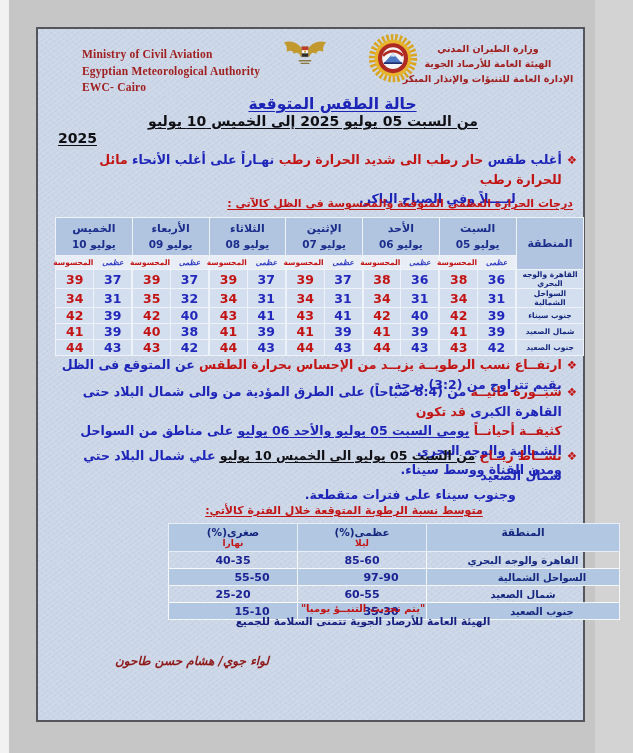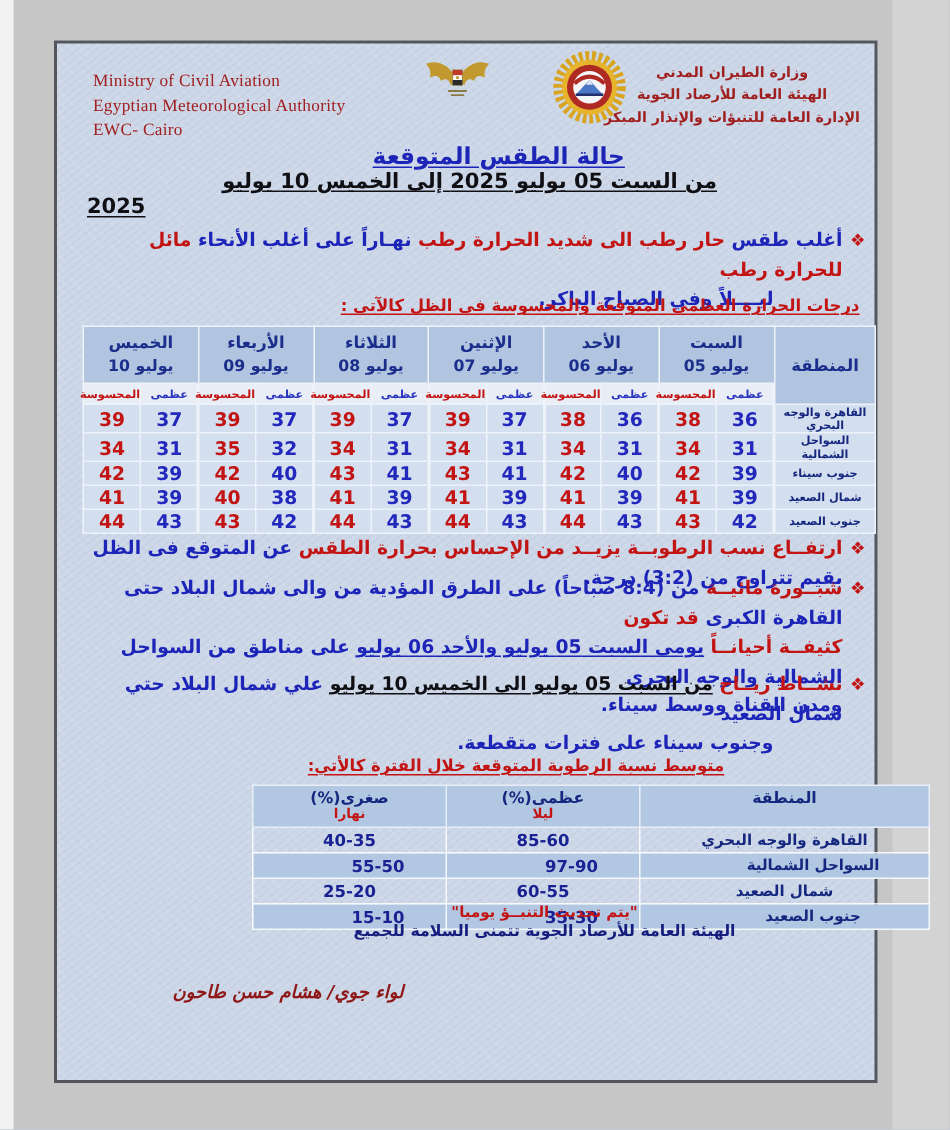--- a/index.html
+++ b/index.html
@@ -9,22 +9,22 @@
   .edge-right{position:absolute;right:0;top:0;width:38px;height:100%;background:#d3d3d3;}
 
   .doc{position:absolute;left:36px;top:27px;width:545px;height:691px;
     border:2px solid #54565c;
     background:
       repeating-linear-gradient(47deg, rgba(255,255,255,.06) 0 2px, transparent 2px 5px),
       repeating-linear-gradient(-38deg, rgba(70,90,120,.05) 0 1px, transparent 1px 4px),
       #ccd7e8;}
 
   
-  .hdr-en{position:absolute;left:24px;top:17px;font-family:"Liberation Serif",serif;
-    font-weight:normal;color:#a02020;font-size:11.5px;line-height:1.45;letter-spacing:.2px;}
+  .hdr-en{position:absolute;left:44px;top:17px;font-family:"Liberation Serif",serif;
+    font-weight:bold;color:#a02020;font-size:11.5px;line-height:1.45;letter-spacing:.2px;}
   .hdr-ar{position:absolute;right:6px;top:12px;width:178px;direction:rtl;text-align:center;
     color:#a02020;font-weight:bold;font-size:9.5px;line-height:1.6;}
   .logo-eagle{position:absolute;left:244px;top:6px;}
   .logo-sun{position:absolute;left:330px;top:3px;}
 
   .title{position:absolute;top:66px;left:0;right:0;text-align:center;padding-left:44px;
     direction:rtl;font-size:15.5px;font-weight:bold;color:#1d24b8;}
   .dateline{position:absolute;top:84px;left:20px;width:420px;direction:rtl;
     font-size:14px;font-weight:bold;color:#101014;line-height:17px;}
   .dl1{text-align:right;}
@@ -47,21 +47,21 @@
 
   
   .t1wrap{position:absolute;top:188px;left:17px;width:529px;}
   #t1{border-collapse:collapse;table-layout:fixed;width:529px;direction:rtl;}
   #t1 th,#t1 td{border:1px solid #eef3fa;text-align:center;vertical-align:middle;padding:0;}
   #t1 .hrow th{background:#b1c5e0;height:37px;}
   #t1 .rh{width:66px;font-size:11px;font-weight:bold;color:#1c2e8c;background:#b1c5e0;}
   .dn{font-size:11px;font-weight:bold;color:#1c2e8c;line-height:1.5;padding-top:1px;}
   .dd{font-size:10.5px;font-weight:bold;color:#1c2e8c;direction:ltr;line-height:1.35;padding-bottom:2px;}
   #t1 .sm,#t1 .sf{background:#e9eef6;font-size:7.5px;font-weight:bold;height:13px;}
-  #t1 .sm{color:#2a35c0;border-right:2px solid #eef3fa;}
+  #t1 .sm{color:#2a35c0;border-right:2px solid #eef3fa;font-style:italic;}
   #t1 .sf{color:#c31414;}
   #t1 td{background:#d3deee;height:15px;}
   #t1 .vmax{color:#2228bc;font-size:12.5px;font-weight:bold;border-right:2px solid #eef3fa;}
   #t1 .vfelt{color:#c31414;font-size:12.5px;font-weight:bold;}
   #t1 .rg{color:#15277e;font-size:7.5px;font-weight:bold;}
 
   
   .t2wrap{position:absolute;top:494px;left:130px;width:352px;}
   #t2{border-collapse:collapse;table-layout:fixed;width:352px;direction:rtl;}
   #t2 th{background:#b1c7e2;vertical-align:top;padding:2px 16px 2px;border:1px solid #e8eef7;}

